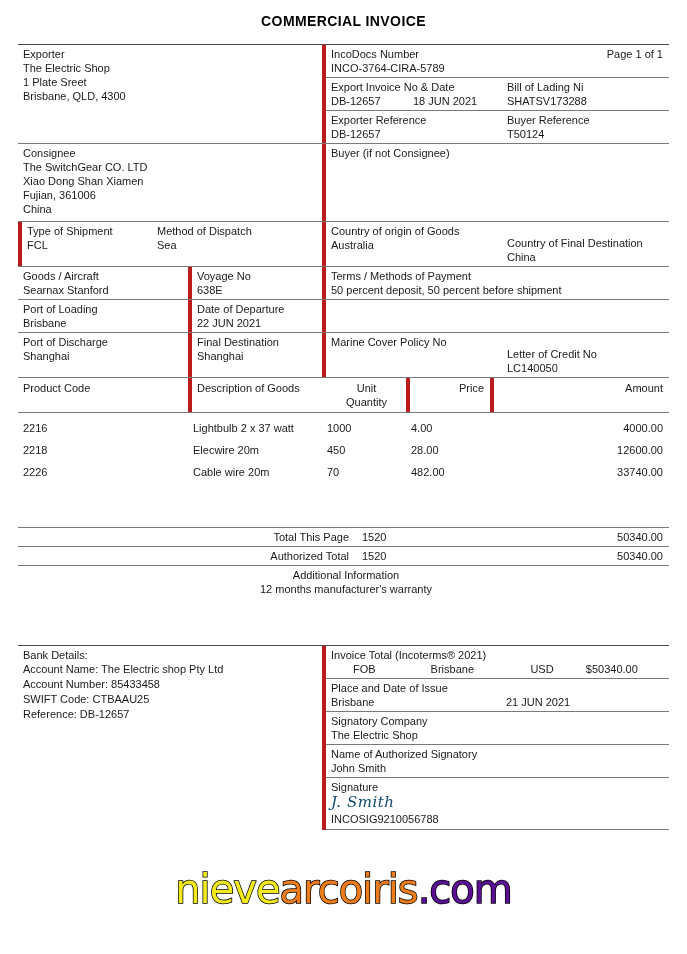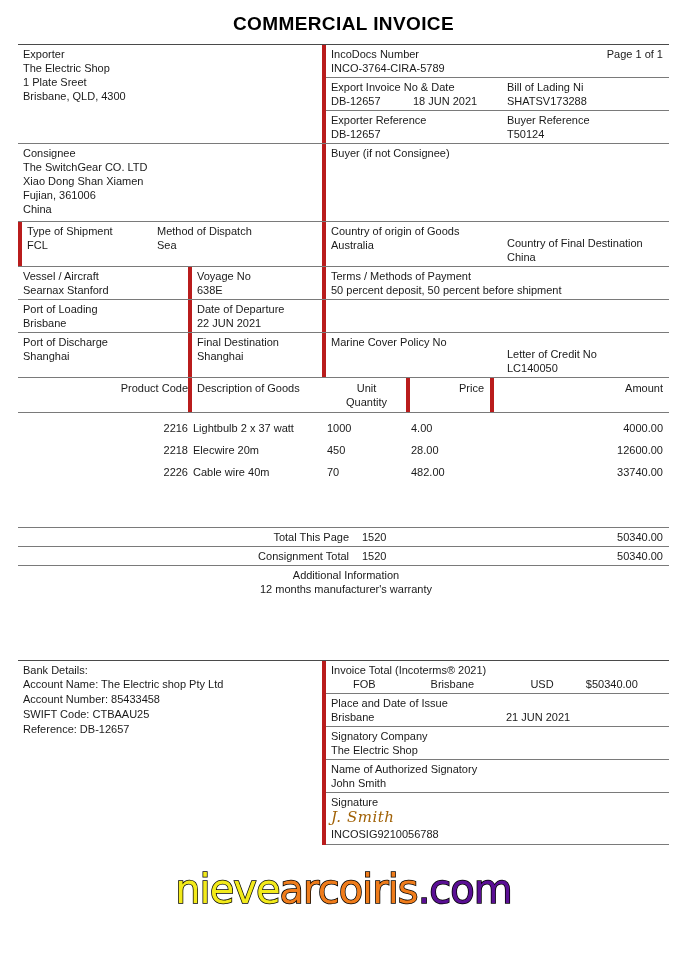--- a/index.html
+++ b/index.html
@@ -17,21 +17,21 @@
   }
   .page {
     position: relative;
     width: 687px;
     height: 954px;
   }
 
   
   .doc-title {
     text-align: center;
-    font-size: 19px;
+    font-size: 14px;
     font-weight: bold;
     letter-spacing: 0.4px;
     padding-top: 13px;
     color: #000;
   }
 
   
   .frame {
     position: absolute;
     left: 18px;
@@ -81,36 +81,36 @@
 
   .inline-pair { display: flex; }
 
   
   .sb-c1 { width: 170px; }
   .sb-c2 { width: 134px; }
   .sb-c3 { width: 180px; }
   .sb-c4 { width: 167px; margin-top: 12px; }
 
   
-  .g-code  { width: 170px; text-align: right; }
+  .g-code  { width: 170px; }
   .g-desc  { width: 134px; }
   .g-qty   { width: 84px; }
   .g-price { width: 84px; }
   .g-amt   { width: 179px; }
 
   .goods-head .cell { padding-top: 3px; padding-bottom: 3px; }
   .goods-row .cell { padding-top: 4px; padding-bottom: 4px; font-size: 11px; }
 
   
   .t-lbl  { width: 339px; text-align: right; padding-right: 8px; }
   .t-qty  { width: 133px; }
   .t-amt  { width: 179px; text-align: right; padding-right: 6px; }
 
   
-  #bank-block { top: 660px; }
+  #bank-block { top: 645px; }
   .bk-left  { width: 304px; }
   .bk-right { width: 347px; }
 
   .bank-lines .val { line-height: 15px; }
 
   .inv-total-line {
     display: flex;
     padding-left: 22px;
   }
   .it-term  { width: 84px; }
@@ -122,21 +122,21 @@
   .pl-city { width: 175px; }
   .pl-date { width: 120px; }
 
   .sig-script {
     font-family: "DejaVu Serif", serif;
     font-style: italic;
     font-size: 15px;
     letter-spacing: 0.5px;
     padding-top: 1px;
     padding-bottom: 1px;
-    color: #a16207;
+    color: #0c4a6e;
   }
 
   
   #watermark {
     position: absolute;
     left: 0;
     top: 866px;
     width: 687px;
     text-align: center;
     font-family: "DejaVu Sans", sans-serif;
@@ -249,21 +249,21 @@
       <div class="cell sb-c4">
         <span class="lbl">Country of Final Destination</span>
         <span class="val">China</span>
       </div>
     </div>
 
     <div class="hline"></div>
 
     <div class="row">
       <div class="cell sb-c1">
-        <span class="lbl">Vessel / Aircraft</span>
+        <span class="lbl">Goods / Aircraft</span>
         <span class="val">Searnax Stanford</span>
       </div>
       <div class="cell vdiv sb-c2">
         <span class="lbl">Voyage No</span>
         <span class="val">638E</span>
       </div>
       <div class="cell vdiv" style="width:347px;">
         <span class="lbl">Terms / Methods of Payment</span>
         <span class="val">50 percent deposit, 50 percent before shipment</span>
       </div>
@@ -339,38 +339,38 @@
     </div>
     <div class="row goods-row">
       <div class="cell g-code">2218</div>
       <div class="cell g-desc">Elecwire 20m</div>
       <div class="cell g-qty">450</div>
       <div class="cell g-price">28.00</div>
       <div class="cell g-amt r">12600.00</div>
     </div>
     <div class="row goods-row">
       <div class="cell g-code">2226</div>
-      <div class="cell g-desc">Cable wire 40m</div>
+      <div class="cell g-desc">Cable wire 20m</div>
       <div class="cell g-qty">70</div>
       <div class="cell g-price">482.00</div>
       <div class="cell g-amt r">33740.00</div>
     </div>
 
   </div>
 
   <div class="frame" id="totals-block" style="top:527px;">
     <div class="hline"></div>
     <div class="row">
       <div class="cell t-lbl">Total This Page</div>
       <div class="cell t-qty">1520</div>
       <div class="cell t-amt">50340.00</div>
     </div>
     <div class="hline"></div>
     <div class="row">
-      <div class="cell t-lbl">Consignment Total</div>
+      <div class="cell t-lbl">Authorized Total</div>
       <div class="cell t-qty">1520</div>
       <div class="cell t-amt">50340.00</div>
     </div>
     <div class="hline"></div>
 
     <div class="row">
       <div class="cell" style="width:651px;text-align:center;">
         <span class="lbl">Additional Information</span>
         <span class="val">12 months manufacturer's warranty</span>
       </div>

